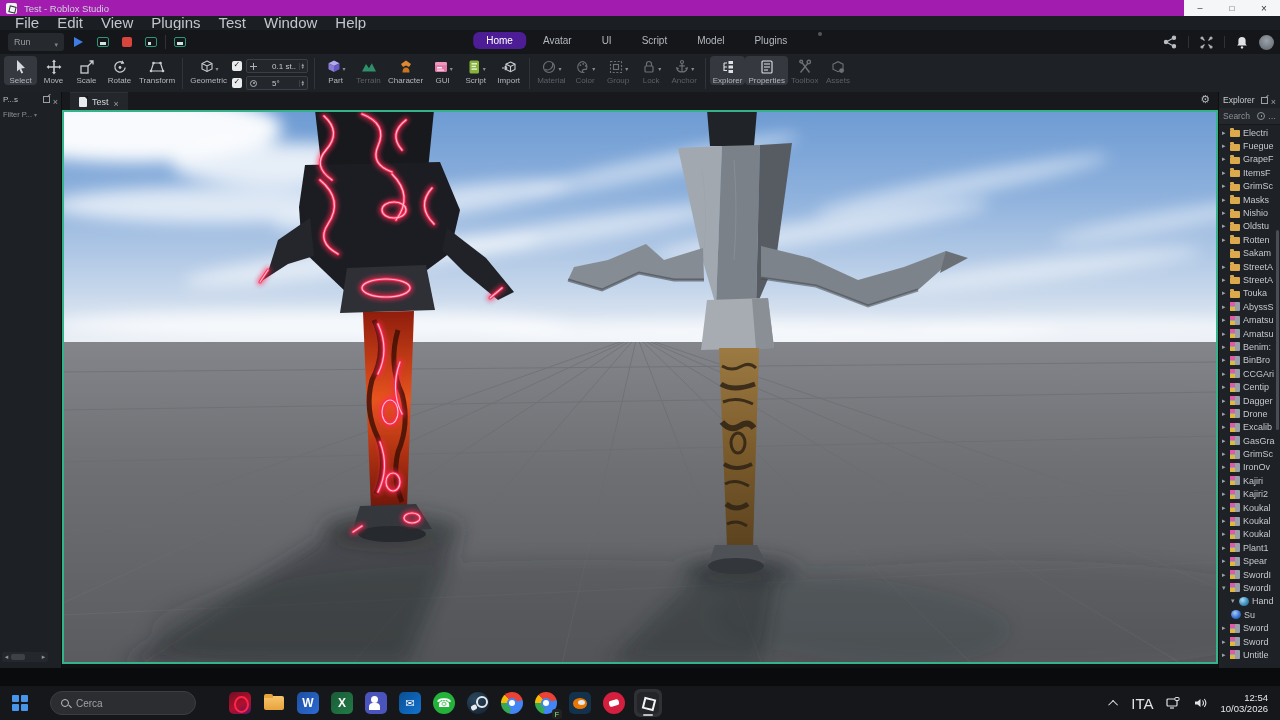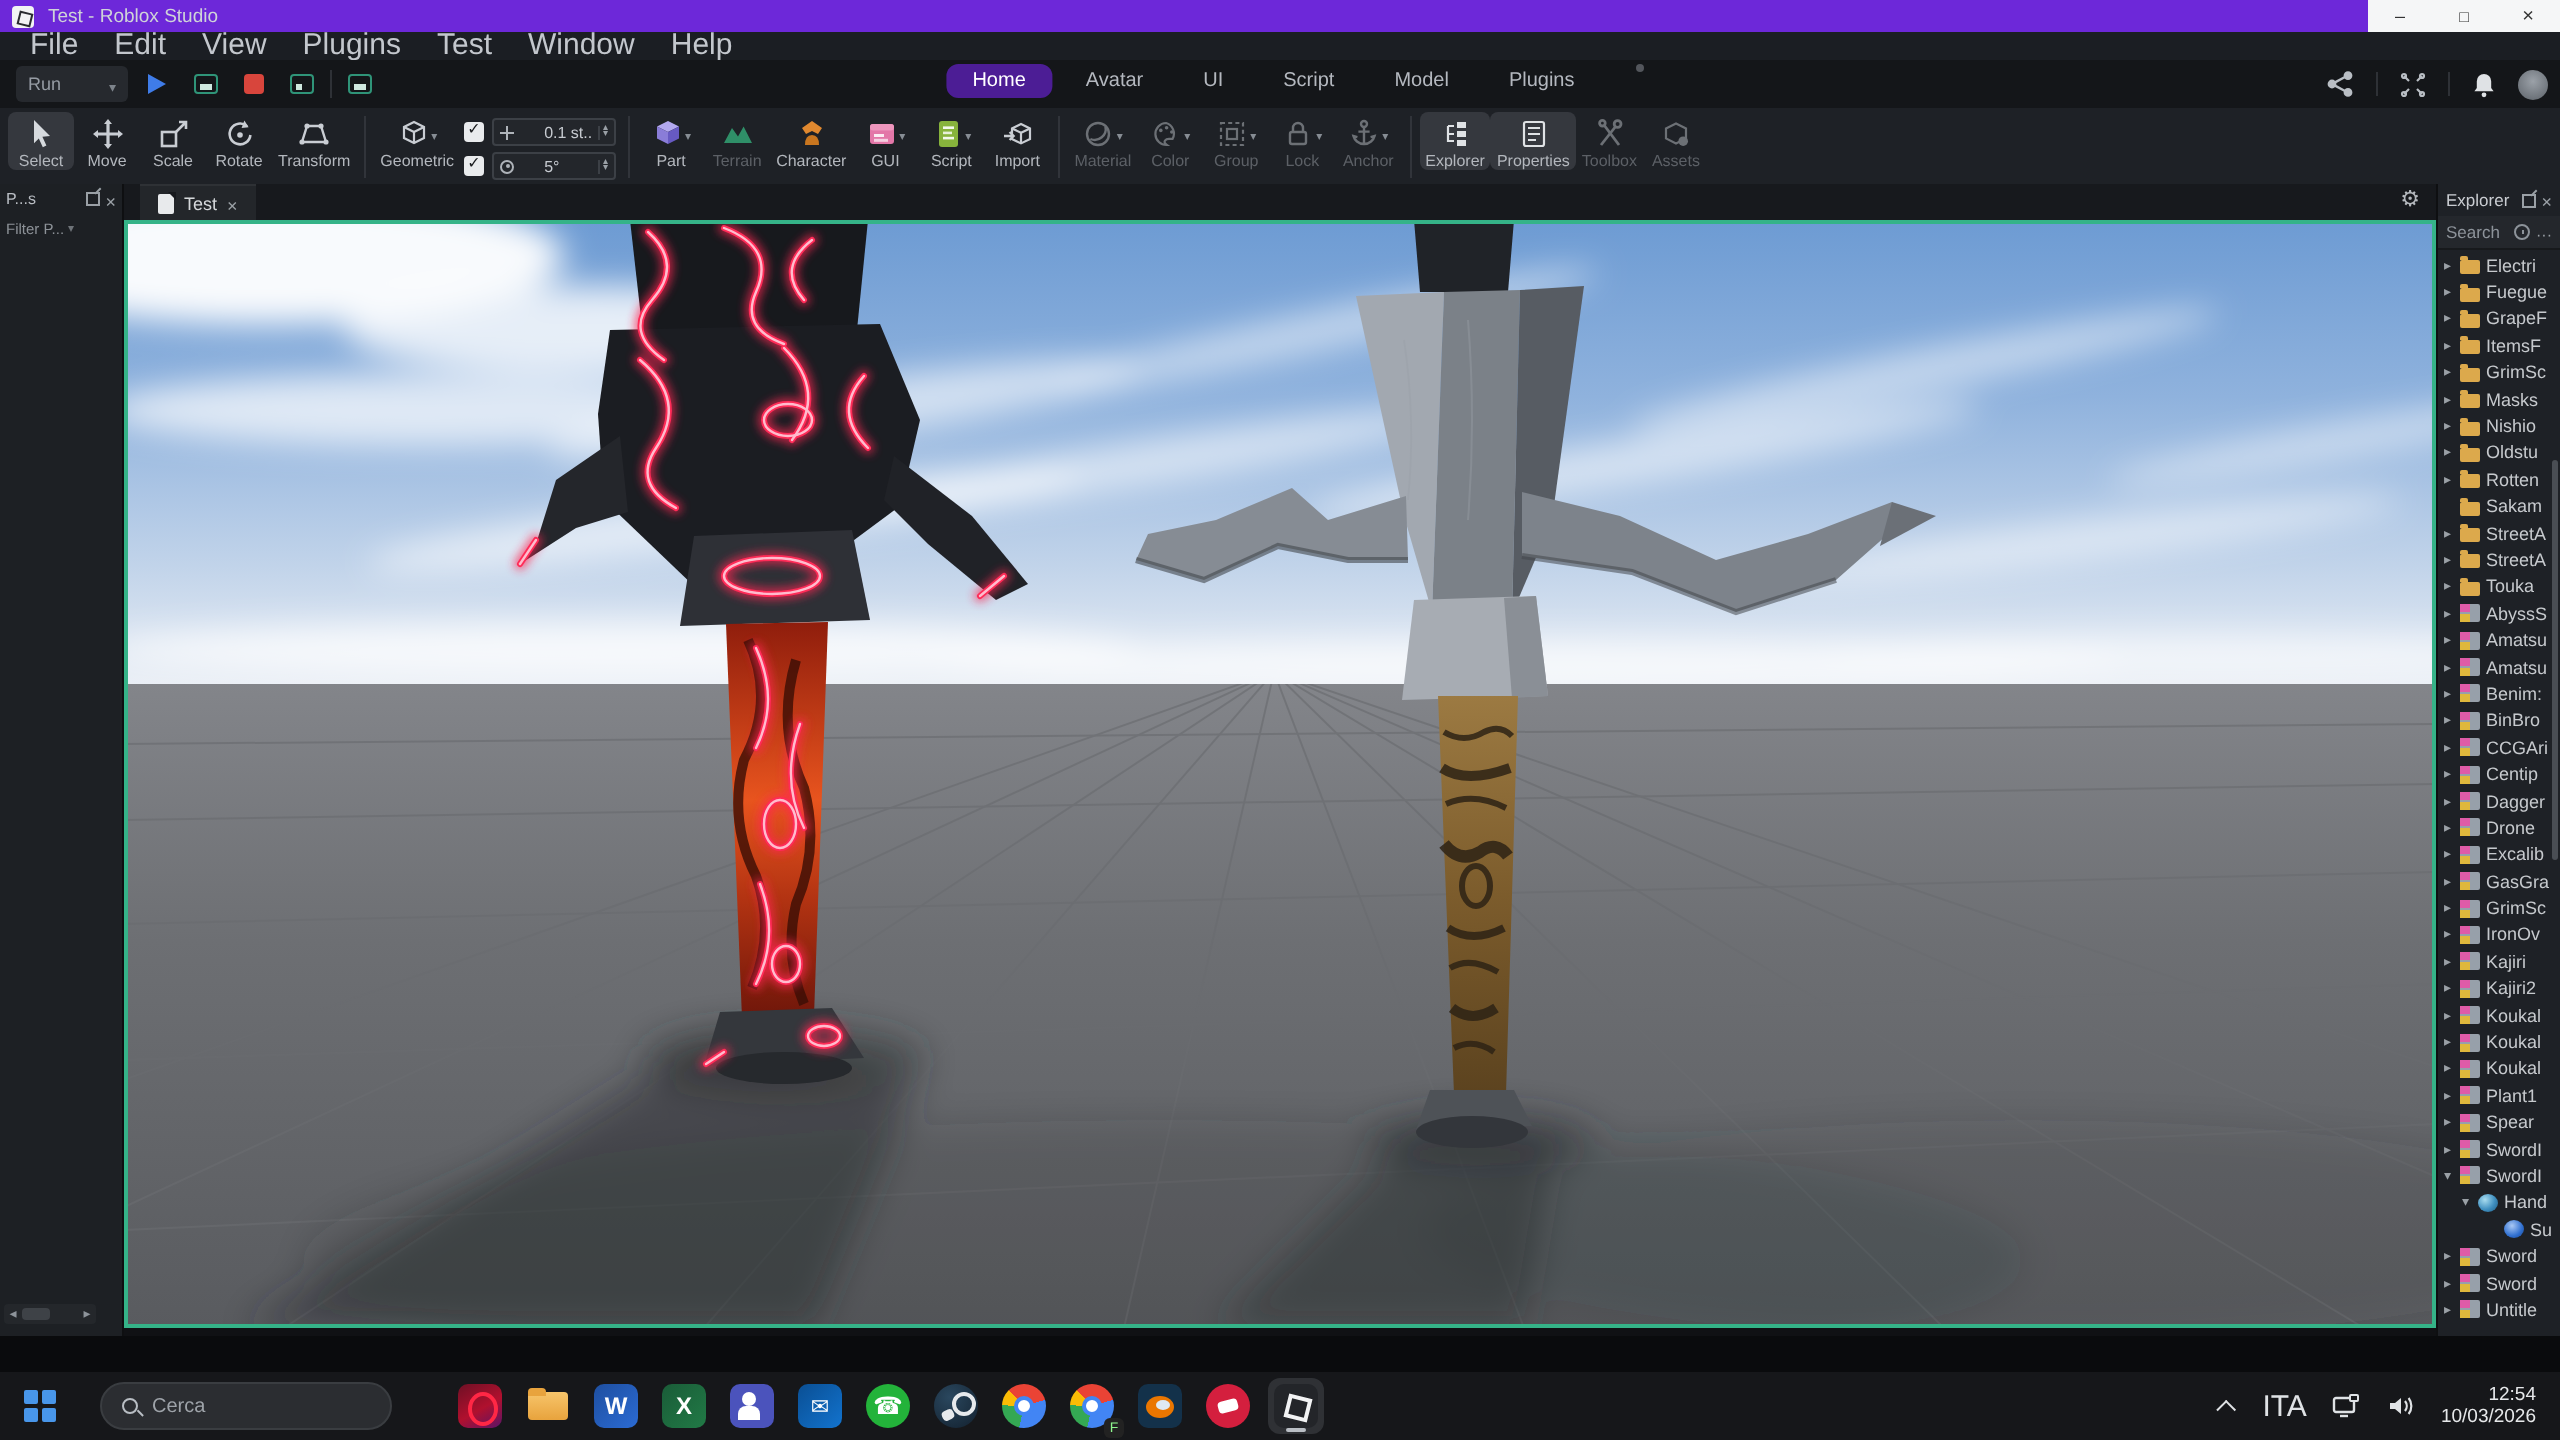--- a/index.html
+++ b/index.html
@@ -1,21 +1,21 @@
 <!DOCTYPE html>
 <html><head>
 <meta charset="utf-8">
 <style>
   *{margin:0;padding:0;box-sizing:border-box;}
   html,body{width:1280px;height:720px;overflow:hidden;background:#000;}
   body{font-family:"Liberation Sans","DejaVu Sans",sans-serif;-webkit-font-smoothing:antialiased;}
   #screen{position:relative;width:1280px;height:720px;background:#0b0c0e;}
 
   
-  .titlebar{position:absolute;left:0;top:0;width:1280px;height:16px;background:#6d28d9;display:flex;align-items:center;}
+  .titlebar{position:absolute;left:0;top:0;width:1280px;height:16px;background:#a21caf;display:flex;align-items:center;}
   .app-logo{width:11px;height:11px;margin:0 7px 0 6px;background:#f2f3f4;border-radius:2px;position:relative;}
   .app-logo::after{content:"";position:absolute;left:3px;top:3px;width:5px;height:5px;border:1.4px solid #2a2c30;transform:rotate(14deg);}
   .title-text{font-size:9.5px;color:#cfd3d8;}
   .win-controls{position:absolute;right:0;top:0;width:96px;height:16px;background:#f5f6f7;display:flex;}
   .win-btn{flex:1;display:flex;align-items:center;justify-content:center;font-size:9px;color:#333;cursor:default;}
   .win-btn.min::before{content:"–";}
   .win-btn.max::before{content:"□";font-size:8px;}
   .win-btn.close::before{content:"×";font-size:10px;}
 
   
@@ -109,21 +109,21 @@
   .popout::after{content:"";position:absolute;right:-2px;top:-2px;width:4px;height:1.2px;background:#9aa0a6;transform:rotate(-45deg);}
   .ex-x::before{content:"×";font-size:9px;color:#9aa0a6;}
   .ex-search{height:17px;background:#24272c;display:flex;align-items:center;padding:0 4px;gap:3px;border-bottom:1px solid #17191c;}
   .ex-search .stxt{font-size:8.5px;color:#8d939a;flex:1;}
   .clock-ic{width:8px;height:8px;border:1px solid #8d939a;border-radius:50%;position:relative;}
   .clock-ic::after{content:"";position:absolute;left:3px;top:1.5px;width:1px;height:2.5px;background:#8d939a;}
   .ex-dots::before{content:"···";font-size:8px;color:#9aa0a6;letter-spacing:0;}
   .tree{flex:1;overflow:hidden;padding-top:1px;}
   .trow{height:13.4px;display:flex;align-items:center;padding-left:3px;}
   .trow[data-depth="1"]{padding-left:12px;}
-  .trow[data-depth="2"]{padding-left:21px;justify-content:center;}
+  .trow[data-depth="2"]{padding-left:4px;}
   .arrow{width:8px;font-size:7px;color:#9aa0a6;flex:0 0 8px;}
   .trow[data-arrow="right"] .arrow::before{content:"▸";}
   .trow[data-arrow="down"] .arrow::before{content:"▾";}
   .ticon{flex:0 0 10px;width:10px;height:9px;margin-right:3px;position:relative;}
   .trow[data-type="folder"] .ticon{background:#dca94c;border-radius:1px;height:7px;margin-top:2px;}
   .trow[data-type="folder"] .ticon::before{content:"";position:absolute;left:0;top:-2px;width:4px;height:2px;background:#dca94c;border-radius:1px 1px 0 0;}
   .trow[data-type="model"] .ticon{background:#97a0aa;border-radius:1px;}
   .trow[data-type="model"] .ticon::before{content:"";position:absolute;left:0;top:0;width:4.5px;height:4px;background:#df5ba8;}
   .trow[data-type="model"] .ticon::after{content:"";position:absolute;left:0;bottom:0;width:4.5px;height:4px;background:#dfb83c;}
   .trow[data-type="meshpart"] .ticon{border-radius:50%;background:radial-gradient(circle at 35% 32%,#a8dcef,#3f8fc0 55%,#1f5a80);}

